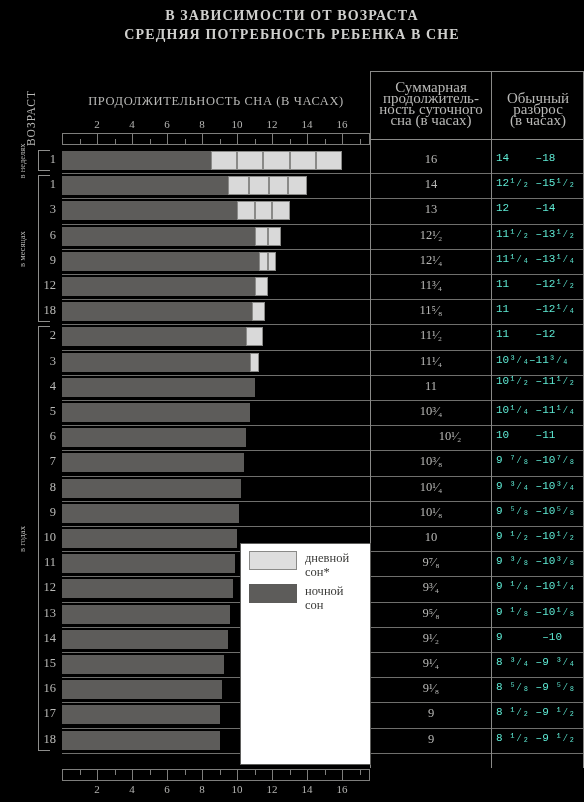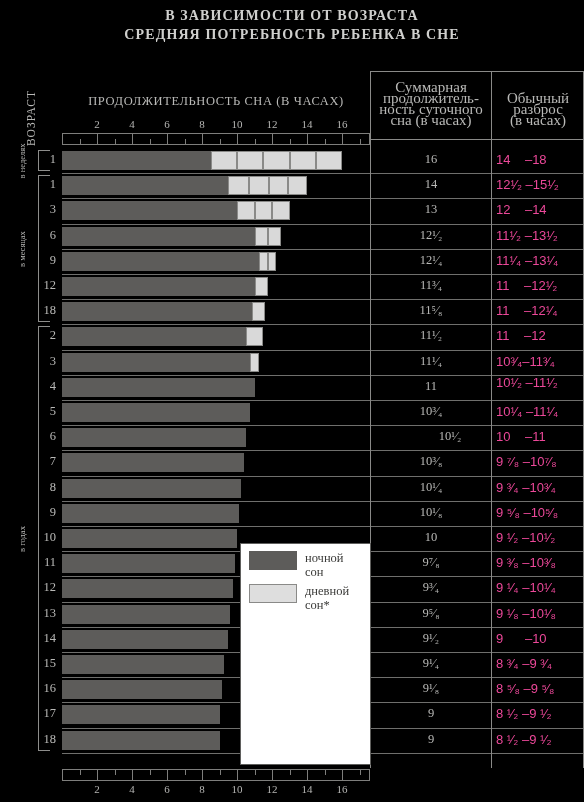--- a/index.html
+++ b/index.html
@@ -86,22 +86,22 @@
     position:absolute; background:#d9d9d9; border:1px solid #8a8a88;
   }
 
   .cellval {
     position:absolute; text-align:center;
     font-size:12.5px; color:#b9b9b7;
     font-family:"Liberation Serif", serif;
   }
   .cellrange {
     position:absolute;
-    font-size:13px; color:#ec4899;
-    font-family:Liberation Sans, sans-serif;
+    font-size:11px; color:#5eead4;
+    font-family:Liberation Mono, monospace;
     white-space:pre;
   }
 
   
   .legend {
     position:absolute;
     left:240px; top:543px; width:131px; height:222px;
     background:#fff; border:1px solid #5f5f5d;
     padding:7px 6px 4px 8px;
   }
@@ -370,22 +370,22 @@
     <div class="axlabel" style="left: 167px; top: 783px;">6</div>
     <div class="axlabel" style="left: 202px; top: 783px;">8</div>
     <div class="axlabel" style="left: 237px; top: 783px;">10</div>
     <div class="axlabel" style="left: 272px; top: 783px;">12</div>
     <div class="axlabel" style="left: 307px; top: 783px;">14</div>
     <div class="axlabel" style="left: 342px; top: 783px;">16</div>
   </div>
 
 <div class="legend">
   <div class="legend-row">
+    <div class="swatch-light"></div>
+    <div class="legend-txt" style="white-space:pre-line;">дневной
+сон*</div>
+  </div>
+  <div class="legend-row">
     <div class="swatch-dark"></div>
     <div class="legend-txt" style="white-space:pre-line;">ночной
 сон</div>
   </div>
-  <div class="legend-row">
-    <div class="swatch-light"></div>
-    <div class="legend-txt" style="white-space:pre-line;">дневной
-сон*</div>
-  </div>
 </div>
 
 </body></html>

